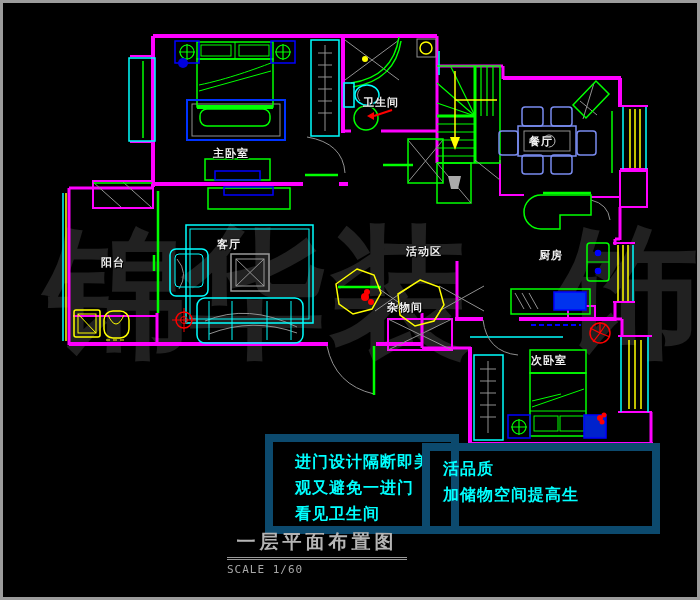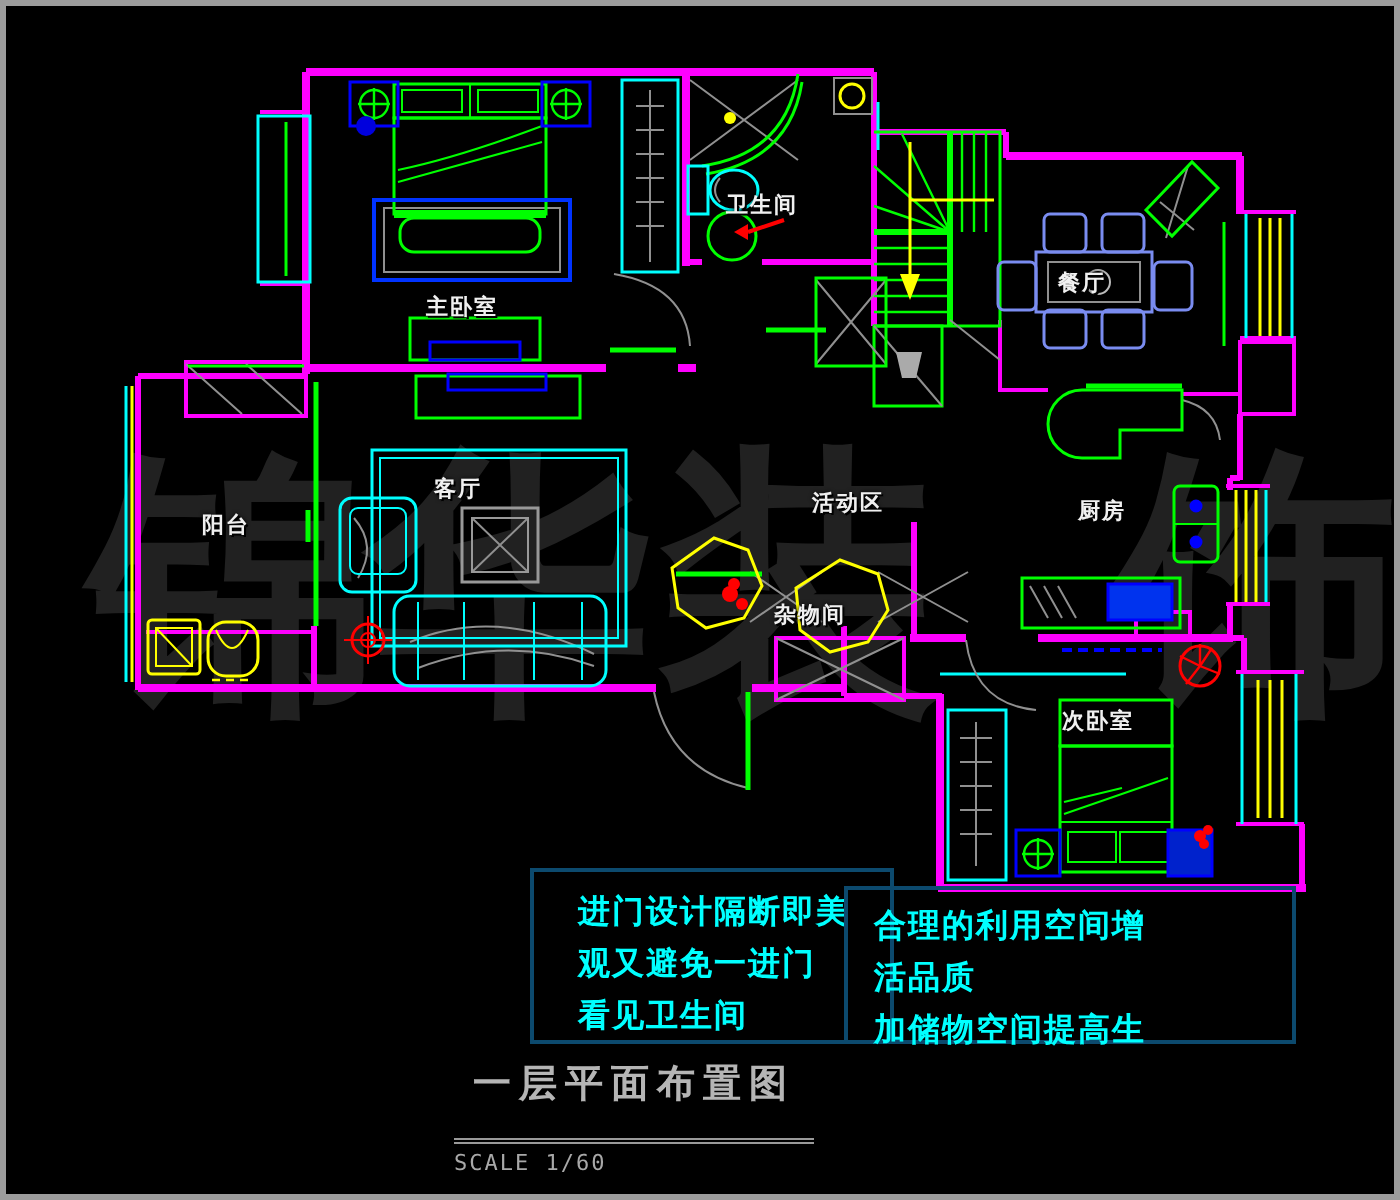--- a/index.html
+++ b/index.html
@@ -4,27 +4,27 @@
 <style>
   html,body{margin:0;padding:0;background:#000;}
   .canvas{position:relative;width:700px;height:600px;background:#000;
           border:3px solid #9c9c9c;box-sizing:border-box;overflow:hidden;
           font-family:"DejaVu Sans",sans-serif;}
   .wm{position:absolute;z-index:0;color:#212121;font-weight:bold;
       font-family:"DejaVu Serif",serif;font-size:142px;line-height:1;}
   svg.plan{position:absolute;left:0;top:0;z-index:1;}
   .lbl{position:absolute;z-index:3;color:#f0f0f0;font-weight:bold;font-size:11px;
        letter-spacing:1px;white-space:nowrap;text-shadow:0 0 2px #000,1px 1px 0 #000;}
-  .note{position:absolute;z-index:3;border:2px solid #0c4a6e;color:#00ffff;
+  .note{position:absolute;z-index:3;border:8px solid #0c4a6e;color:#00ffff;
         font-weight:bold;font-size:16px;line-height:26px;letter-spacing:1px;white-space:nowrap;}
   .note1{left:262px;top:431px;width:156px;height:77px;padding:7px 0 0 22px;}
   .note2{left:419px;top:440px;width:209px;height:70px;padding:5px 0 0 13px;}
   .titleblock{position:absolute;z-index:3;left:224px;top:526px;width:180px;}
   .title-main{color:#b5b5b5;font-size:19px;font-weight:bold;letter-spacing:4px;
-              text-align:center;border-bottom:3px double #9a9a9a;padding-bottom:14px;}
+              text-align:center;border-bottom:3px double #9a9a9a;padding-bottom:2px;}
   .title-scale{color:#a8a8a8;font-family:"DejaVu Sans Mono",monospace;font-size:11px;
                text-align:left;margin-top:3px;letter-spacing:1px;}
   .analysis{position:absolute;z-index:3;left:486px;top:545px;color:#ffffff;
             font-size:20px;font-weight:bold;letter-spacing:1px;white-space:nowrap;}
 </style>
 </head>
 <body>
 
 <div class="canvas">
 
@@ -282,21 +282,20 @@
   <span class="lbl" style="left:536px;top:245px">厨房</span>
   <span class="lbl" style="left:384px;top:297px">杂物间</span>
   <span class="lbl" style="left:528px;top:350px">次卧室</span>
 
   <div class="note note1">
     <div>进门设计隔断即美</div>
     <div>观又避免一进门</div>
     <div>看见卫生间</div>
   </div>
   <div class="note note2">
-    <div>合理的利用空间增</div>
     <div>活品质</div>
     <div>加储物空间提高生</div>
   </div>
 
   <div class="titleblock">
     <div class="title-main">一层平面布置图</div>
     <div class="title-scale">SCALE 1/60</div>
   </div>
 
 </div>

